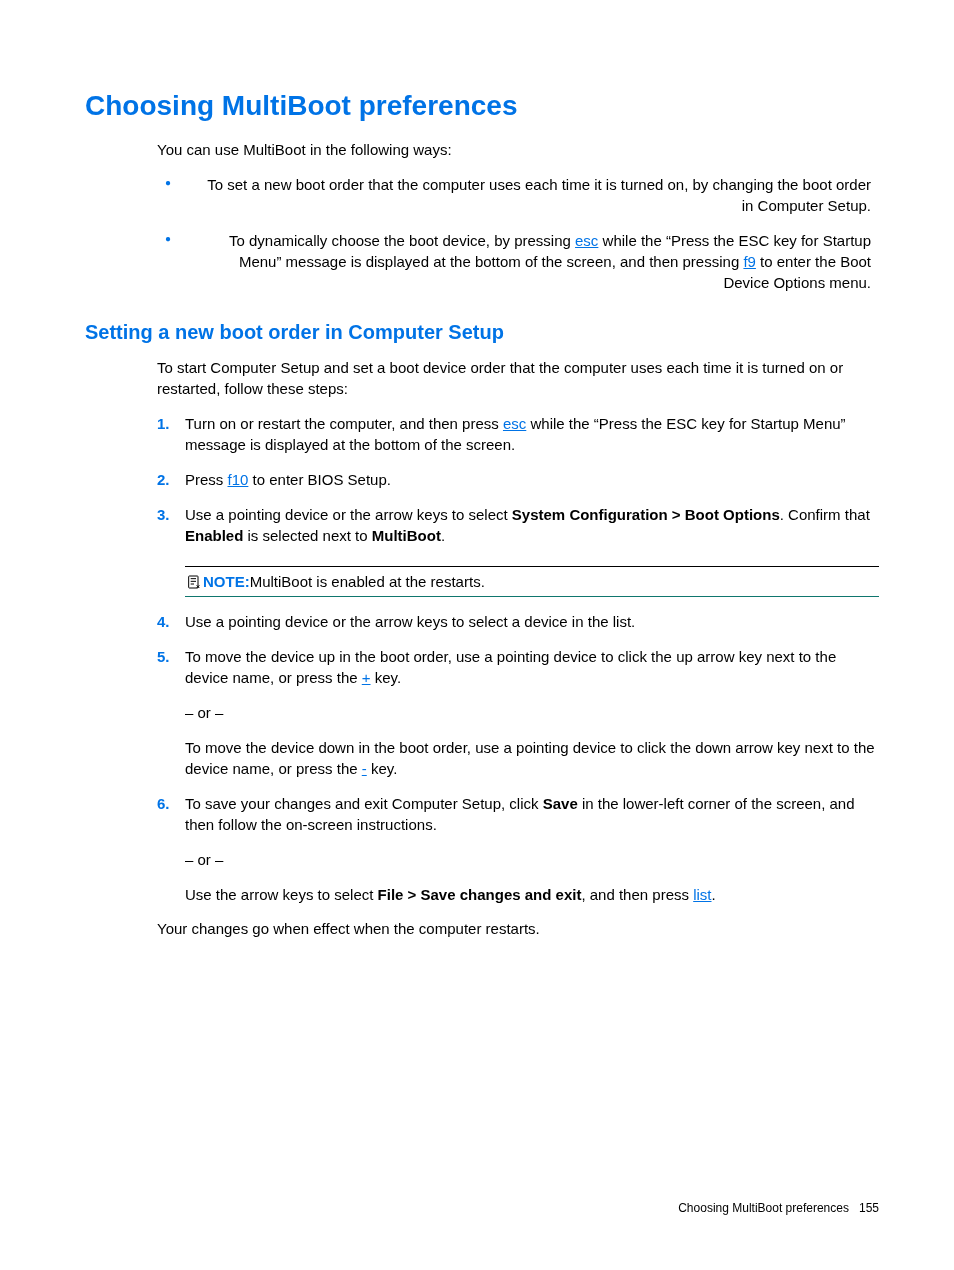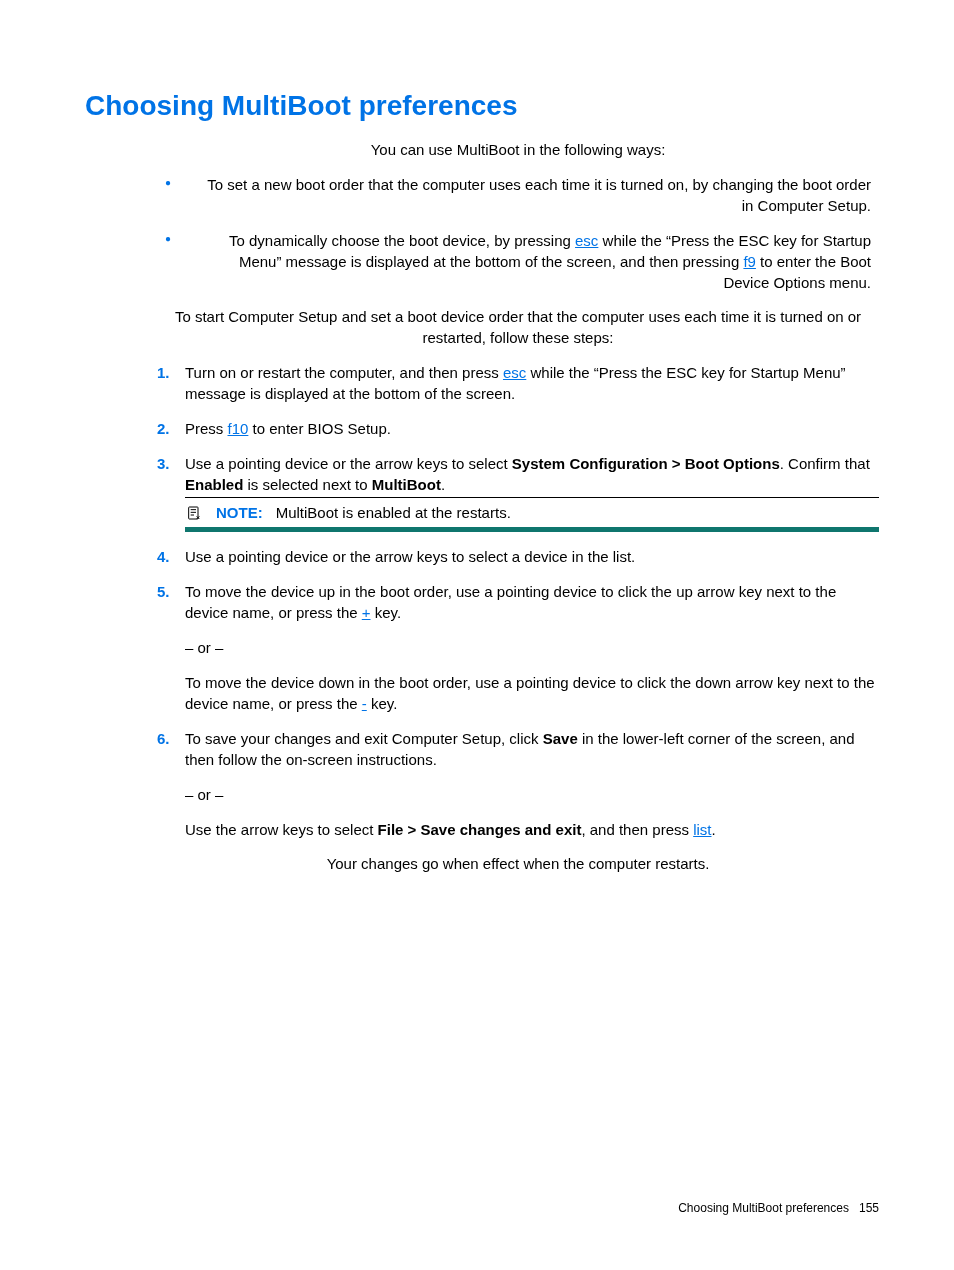--- a/index.html
+++ b/index.html
@@ -25,21 +25,20 @@
   h2 {
     font-size: 20px;
     font-weight: bold;
     color: #0073e6;
     margin: 28px 0 14px 0;
   }
   .intro, .closing {
     margin: 0 0 14px 0;
     padding-left: 72px;
     line-height: 1.35;
-    text-align: center;
   }
   ul.bullets {
     list-style: none;
     margin: 8px;
     padding: 0 0 0 72px;
     text-align: right;
   }
   ul.bullets li {
     position: relative;
     padding-left: 28px;
@@ -75,26 +74,26 @@
   }
   .key {
     color: #0073e6;
     text-decoration: underline;
   }
   .bold {
     font-weight: bold;
   }
   .note-box {
     border-top: 1px solid #000;
-    border-bottom: 5px solid #0f766e;
+    border-bottom: 1px solid #0f766e;
     padding: 5px 0;
-    margin: 2px 0 14px 0;
+    margin: 20px 0 14px 0;
     display: flex;
     align-items: center;
-    gap: 13px;
+    gap: 0;
     line-height: 1.3;
   }
   .note-icon {
     display: inline-flex;
     align-items: center;
     justify-content: center;
     width: 18px;
     height: 18px;
     flex-shrink: 0;
   }
@@ -116,20 +115,21 @@
 <body>
 
 <div class="page">
   <h1>Choosing MultiBoot preferences</h1>
   <p class="intro">You can use MultiBoot in the following ways:</p>
   <ul class="bullets">
       <li><span>To set a new boot order that the computer uses each time it is turned on, by changing the boot order in Computer Setup.</span></li>
       <li><span>To dynamically choose the boot device, by pressing </span><span class="key">esc</span><span> while the “Press the ESC key for Startup Menu” message is displayed at the bottom of the screen, and then pressing </span><span class="key">f9</span><span> to enter the Boot Device Options menu.</span></li>
     </ul>
 
+  <h2>Setting a new boot order in Computer Setup</h2>
   <p class="intro">To start Computer Setup and set a boot device order that the computer uses each time it is turned on or restarted, follow these steps:</p>
   <ol class="steps">
       <li>
         <span class="num">1.</span>
         <div><span>Turn on or restart the computer, and then press </span><span class="key">esc</span><span> while the “Press the ESC key for Startup Menu” message is displayed at the bottom of the screen.</span></div>
       </li>
       <li>
         <span class="num">2.</span>
         <div><span>Press </span><span class="key">f10</span><span> to enter BIOS Setup.</span></div>
       </li>

